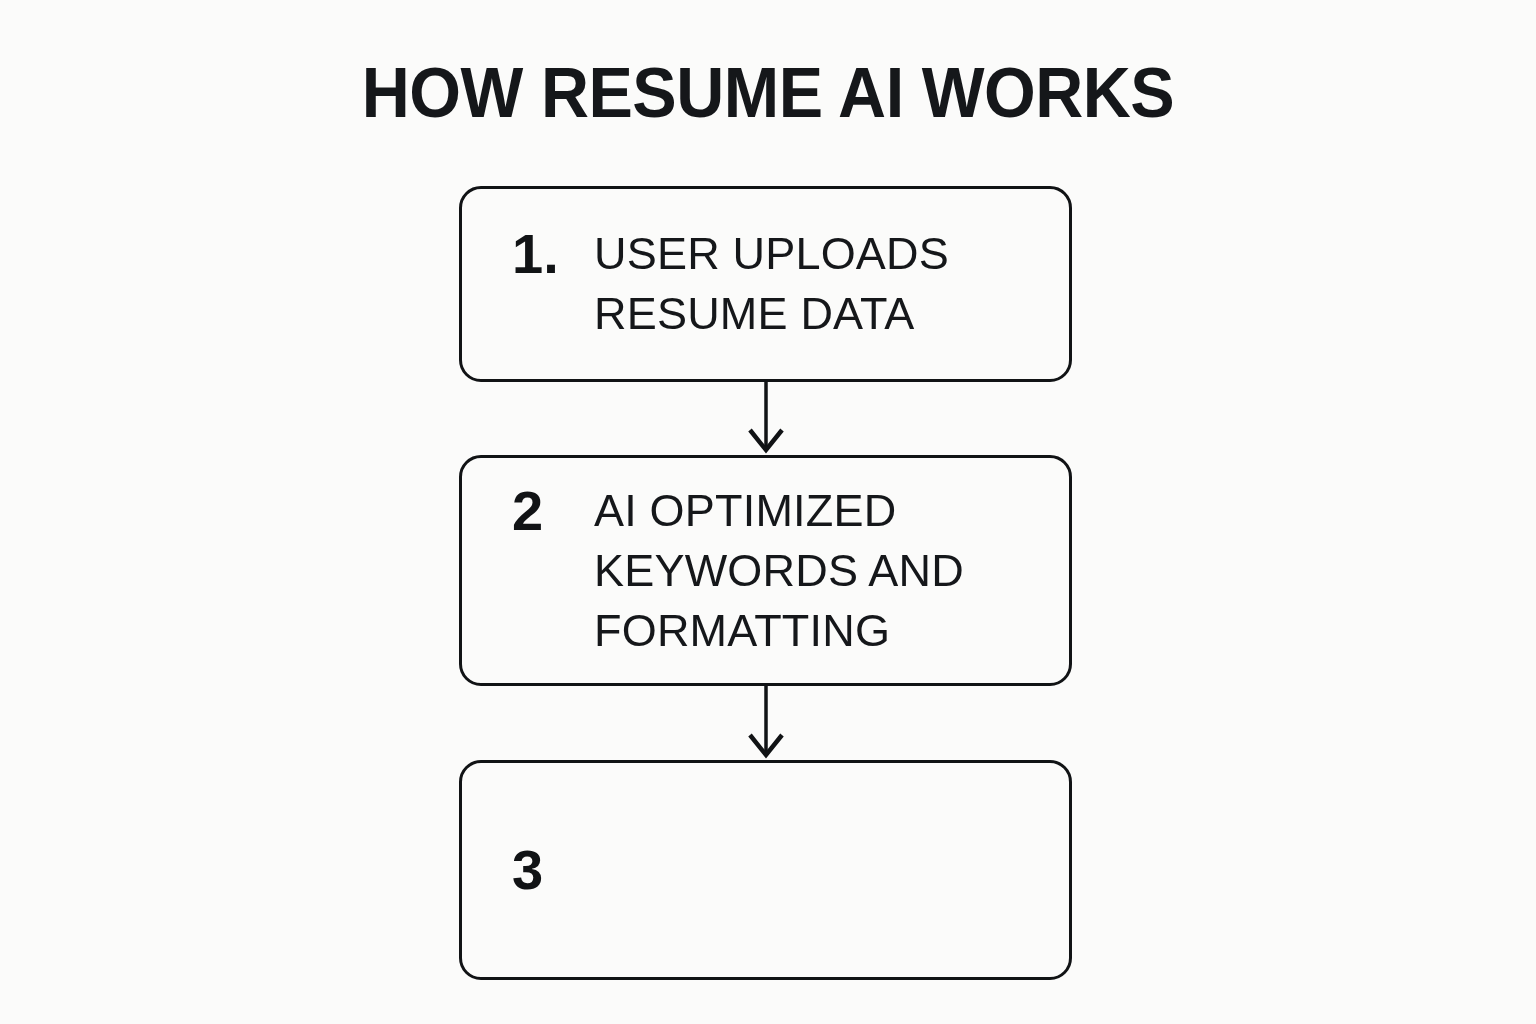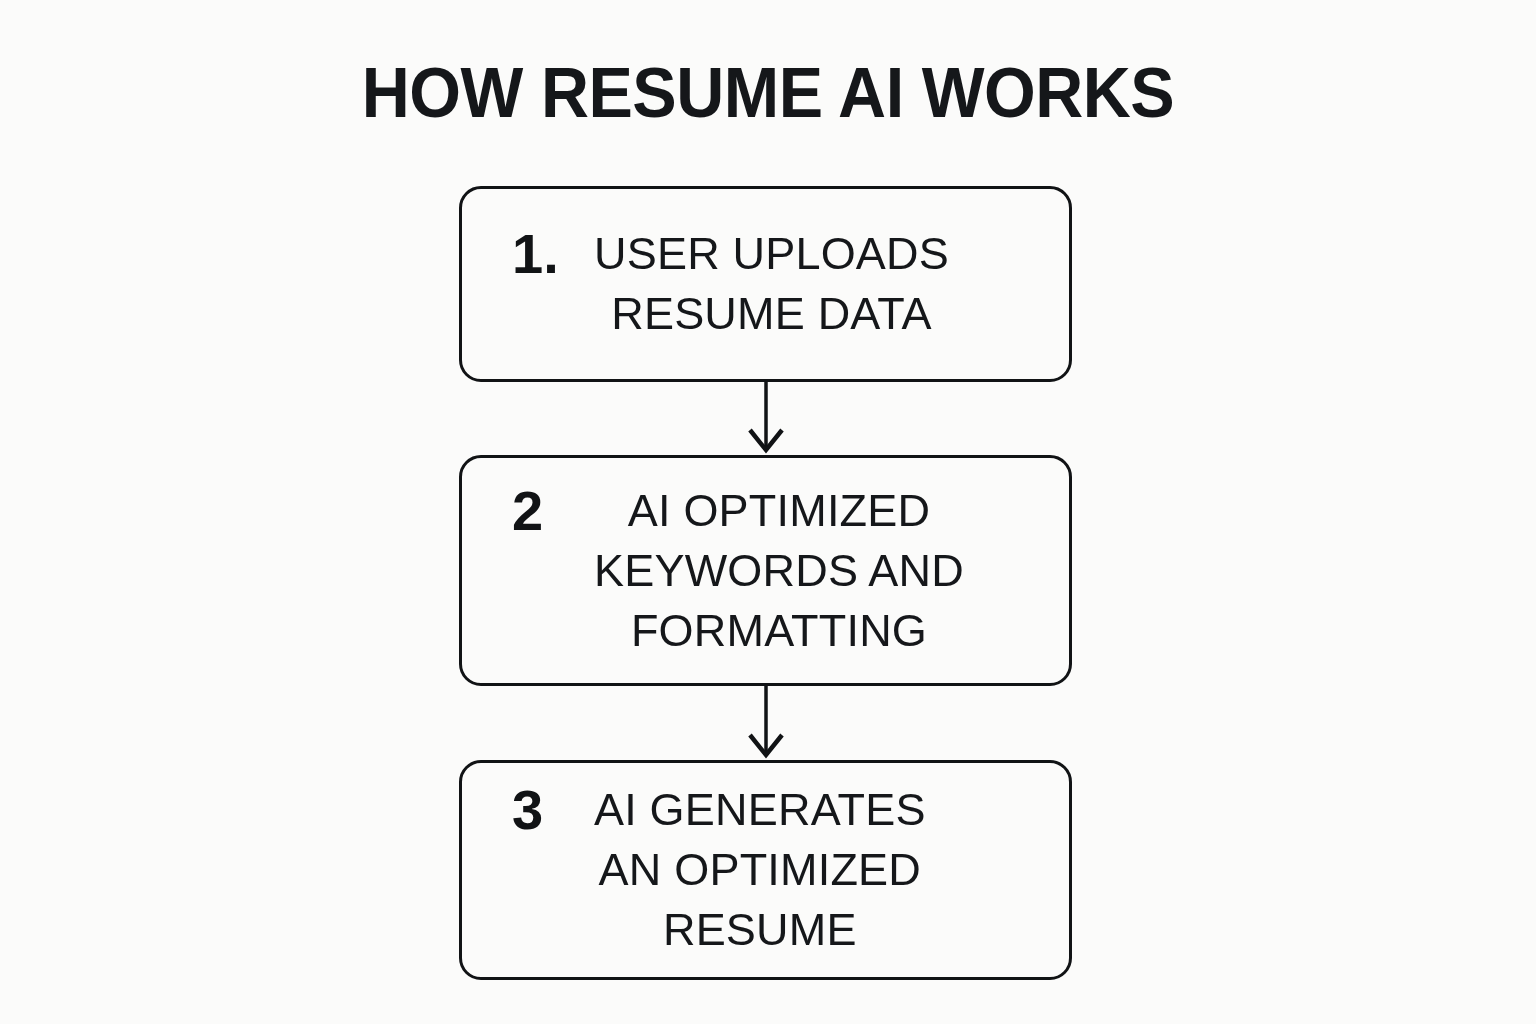--- a/index.html
+++ b/index.html
@@ -83,21 +83,20 @@
 
   .step-text {
     font-family: "Liberation Sans", sans-serif;
     font-size: 45px;
     font-weight: 400;
     color: #15171a;
     line-height: 60px;
     letter-spacing: 0.2px;
     margin-left: 28px;
     white-space: pre-line;
-    text-align: center;
   }
 
   
   .connector {
     position: absolute;
     left: 0;
     width: 613px;
     display: flex;
     justify-content: center;
     align-items: flex-start;
@@ -143,20 +142,17 @@
     <div class="connector conn-2">
       <svg width="40" height="74" viewBox="0 0 40 74" fill="none">
         <path d="M20 0 L20 69" stroke="#111315" stroke-width="3.5" stroke-linecap="butt"></path>
         <path d="M4 49 L20 69 L36 49" stroke="#111315" stroke-width="4.5" stroke-linecap="butt" stroke-linejoin="miter" fill="none"></path>
       </svg>
     </div>
 
     <div class="step-box step-3">
       <div class="step-inner">
         <span class="step-number">3</span>
-        <span class="step-text">AI GENERATES
-AN OPTIMIZED
-RESUME</span>
       </div>
     </div>
 
   </div>
 </div>
 
 </body></html>

